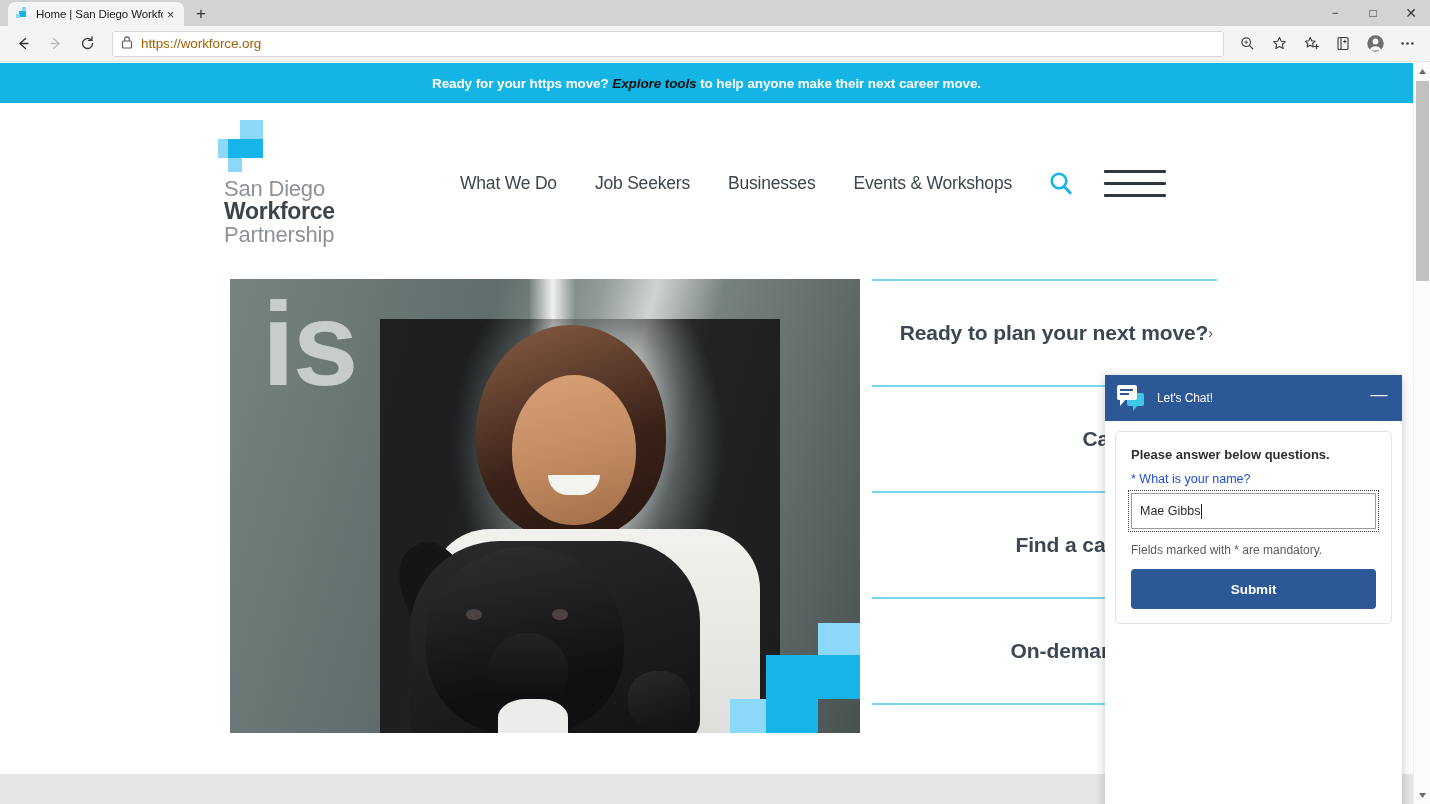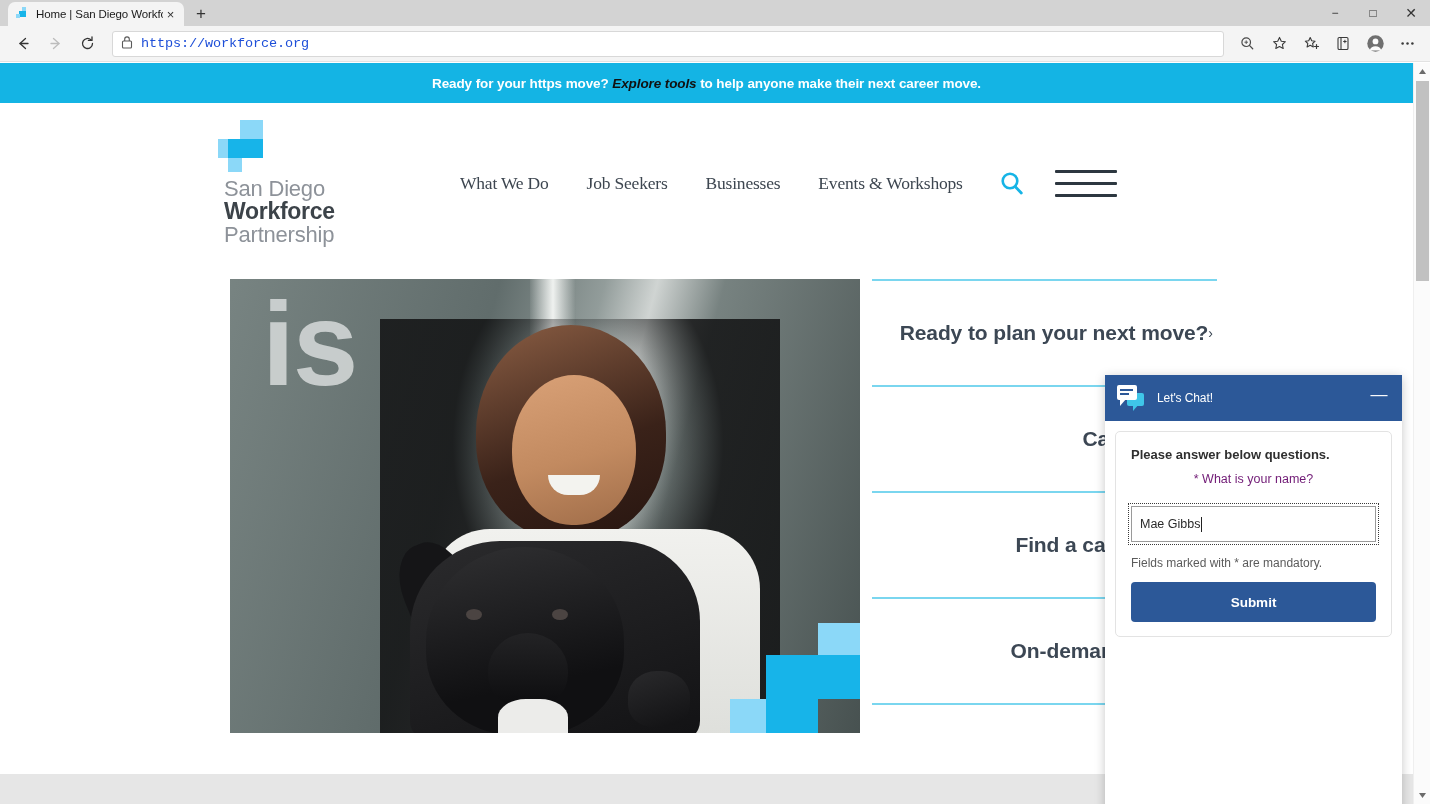--- a/index.html
+++ b/index.html
@@ -50,21 +50,21 @@
   .tb-btn {
     width: 30px; height: 28px; display:flex; align-items:center; justify-content:center;
     color:#333; flex:none;
   }
   .tb-btn.dim { color:#bcbcbc; }
   .omnibox {
     flex: 1; height: 26px; background:#ffffff; border:1px solid #d8d8d8;
     border-radius: 3px; display:flex; align-items:center; padding: 0 8px;
     margin: 0 6px 0 8px; gap: 8px;
   }
-  .omni-url { font-size: 13.5px; color:#1d4ed8; letter-spacing: -0.1px; font-family: Liberation Mono, monospace; }
+  .omni-url { font-size: 13.5px; color:#a16207; letter-spacing: -0.1px; }
   .tb-right { display:flex; align-items:center; gap: 2px; flex:none; }
 
   
   .viewport {
     position: absolute; left: 0; top: 63px; width: 1430px; height: 741px;
     background: #ffffff; overflow: hidden;
   }
   .page { position:absolute; left:0; top:0; width: 1413px; height: 741px; background:#fff; }
 
   .promo-bar {
@@ -79,21 +79,21 @@
   
   .site-header { height: 160px; display:flex; align-items:center; padding: 0 0 0 190px; }
   .logo { display:flex; flex-direction:column; width: 165px; }
   .logo-marks { position: relative; width: 66px; height: 52px; margin-left: 28px; }
   .lm { position: absolute; }
   .logo-type { margin-top: 6px; margin-left: 34px; line-height: 1.02; }
   .lt1 { font-size: 22px; color:#8d9299; font-weight: 400; letter-spacing:-0.2px; }
   .lt2 { font-size: 23px; color:#3c4349; font-weight: 700; letter-spacing:-0.3px; }
   .lt3 { font-size: 22px; color:#8d9299; font-weight: 400; letter-spacing:-0.2px; }
 
-  .nav { display:flex; align-items:center; gap: 38px; margin-left: 105px; font-family: Liberation Serif, serif; }
+  .nav { display:flex; align-items:center; gap: 38px; margin-left: 105px; }
   .nav-item { font-size: 17.5px; color:#3d4650; letter-spacing:-0.2px; white-space:nowrap; }
   .nav-tools { display:flex; align-items:center; gap: 30px; margin-left: 36px; }
   .search-ico { width: 26px; height: 26px; position: relative; }
   .hamburger { width: 62px; display:flex; flex-direction:column; gap: 9px; }
   .hamburger span { display:block; height: 3px; background:#2d3740; border-radius:1px; }
 
   
   .hero-wrap { display:flex; padding-left: 230px; margin-top: 16px; }
   .hero-img {
     width: 630px; height: 454px; position: relative; overflow: hidden;
@@ -217,21 +217,21 @@
   .chat-min {
     width: 22px; height: 22px; display:flex; align-items:center; justify-content:center;
     color:#ffffff; font-size: 17px; line-height: 0; padding-bottom: 6px;
   }
   .chat-body { padding: 10px 10px 0 10px; }
   .chat-card {
     border: 1px solid #e3e3e3; border-radius: 5px; padding: 15px 15px 14px 15px;
     background:#fff;
   }
   .q-head { font-size: 13px; font-weight: 700; color:#2f2f2f; margin-bottom: 10px; }
-  .q-label { font-size: 12.5px; color:#701a75; margin-bottom: 20px; text-align: center; }
+  .q-label { font-size: 12.5px; color:#1d4ed8; margin-bottom: 7px; }
   .q-input {
     height: 36px; border: 1px solid #9a9a9a; outline: 1px dotted #3a3a3a; outline-offset: 2px;
     display:flex; align-items:center; padding: 0 8px; background:#fff;
     font-size: 12.5px; color:#2b2b2b; position: relative;
   }
   .caret {
     display:inline-block; width: 1px; height: 15px; background:#222; margin-left: 1px;
   }
   .q-note { font-size: 12px; color:#5b5b5b; margin-top: 14px; }
   .submit-btn {

